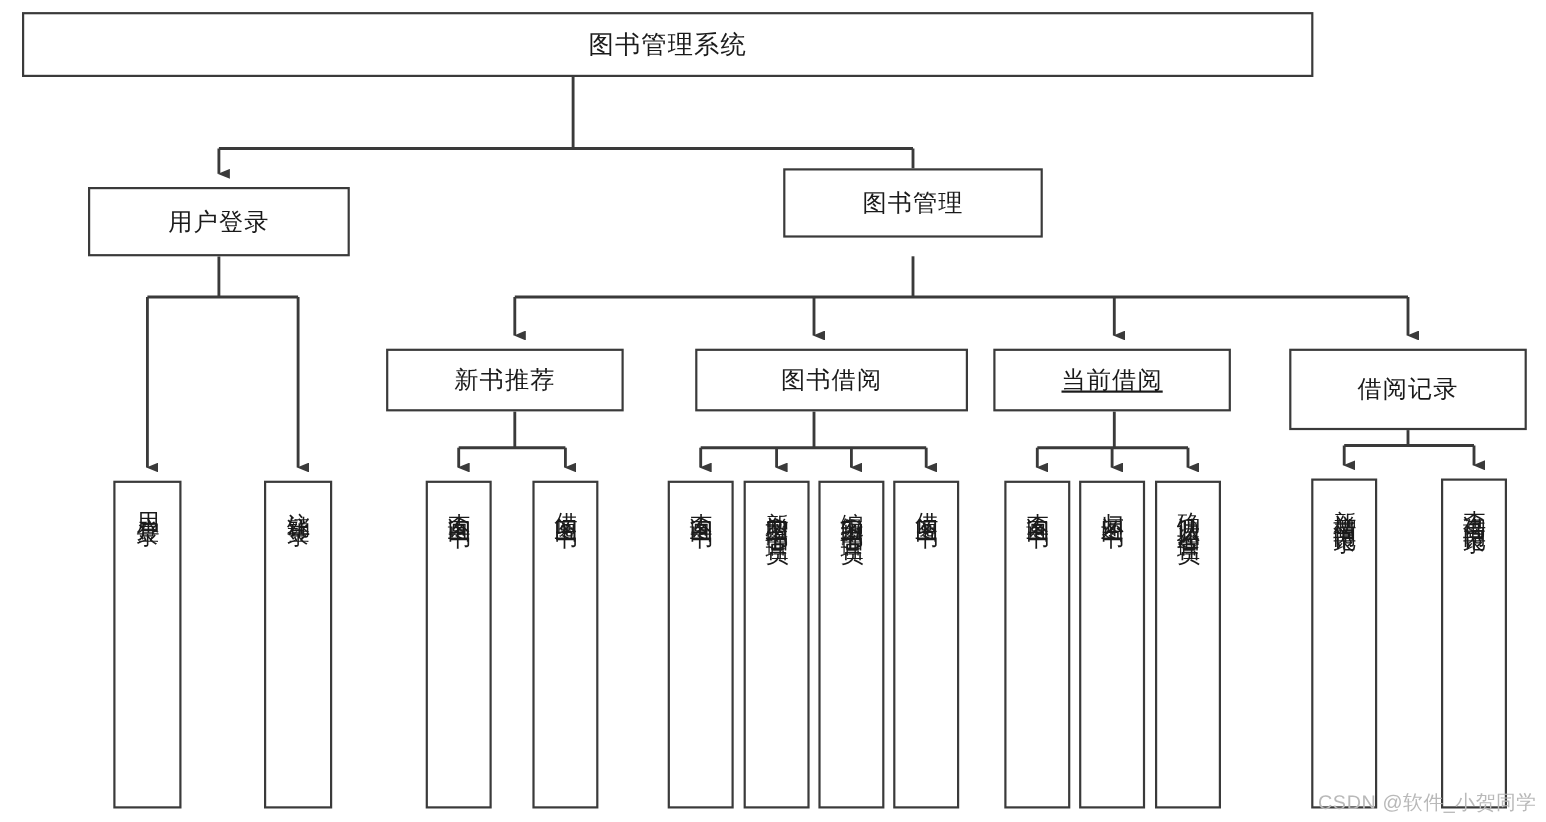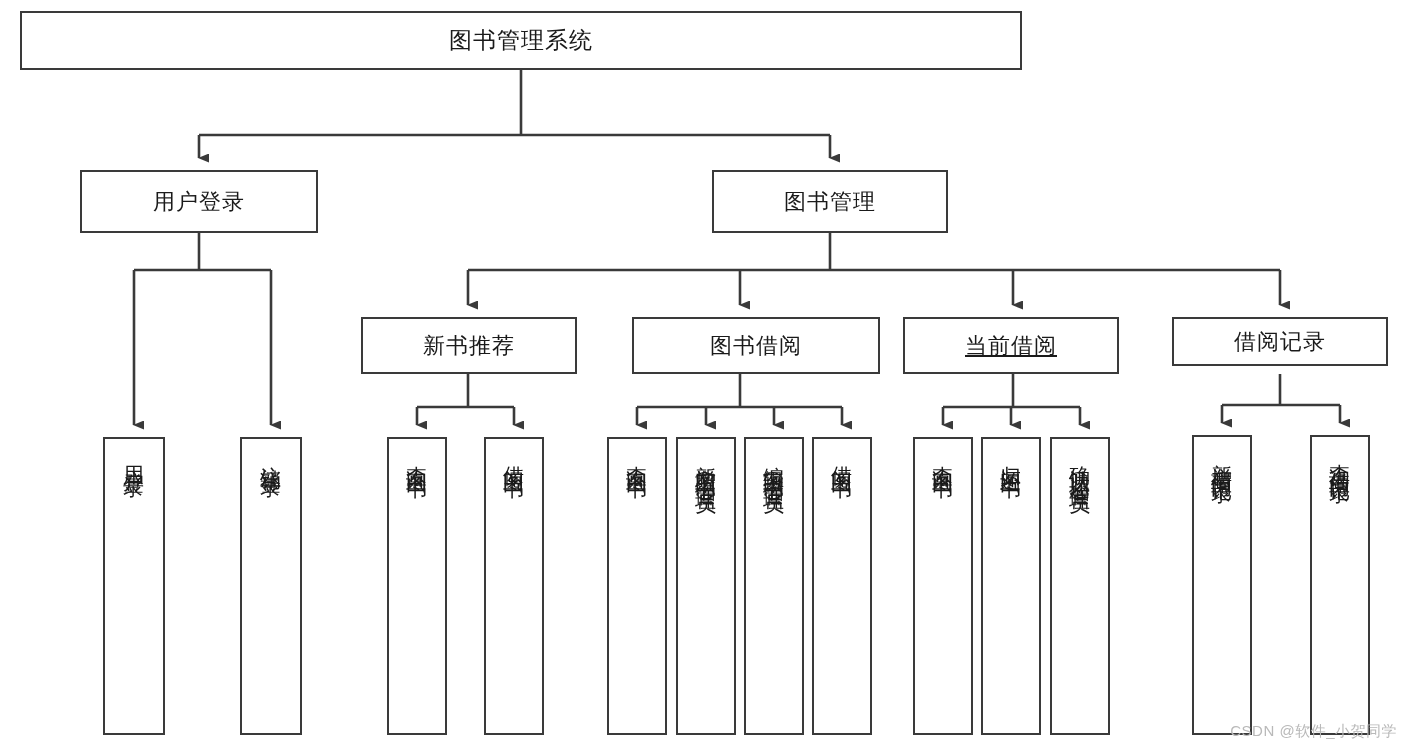--- a/index.html
+++ b/index.html
@@ -64,21 +64,21 @@
     line-height: 1.0;
     letter-spacing: 4px;
     white-space: nowrap;
     text-align: start;
   }
   
   #watermark {
     position: absolute;
     right: 8px;
     bottom: 6px;
-    font-size: 15px;
+    font-size: 18px;
     color: #b9b9b9;
     letter-spacing: 0.5px;
     white-space: nowrap;
   }
 </style>
 </head>
 <body>
 
 <div id="diagram-root">
 
@@ -125,45 +125,45 @@
       <path d="M1011,407 L1011,425" marker-end="url(#arrowhead)"></path>
       <path d="M1080,407 L1080,425" marker-end="url(#arrowhead)"></path>
 
       <path d="M1280,374 L1280,405"></path>
       <path d="M1222,405 L1340,405"></path>
       <path d="M1222,405 L1222,423" marker-end="url(#arrowhead)"></path>
       <path d="M1340,405 L1340,423" marker-end="url(#arrowhead)"></path>
     </g>
   </svg>
 
-  <div class="node horiz root" style="left:20px; top:11px; width:1002px; height:59px;">
+  <div class="node horiz root" style="left:20px; top:11px; width:1174px; height:59px;">
     <span class="node-label">图书管理系统</span>
   </div>
 
   <div class="node horiz" style="left:80px; top:170px; width:238px; height:63px;">
     <span class="node-label">用户登录</span>
   </div>
 
-  <div class="node horiz" style="left:712px; top:170px; width:236px; height:63px;font-family:Liberation Serif, serif;">
+  <div class="node horiz" style="left:712px; top:153px; width:236px; height:63px;font-family:Liberation Serif, serif;">
     <span class="node-label">图书管理</span>
   </div>
 
-  <div class="node horiz" style="left:361px; top:317px; width:216px; height:57px;">
+  <div class="node horiz" style="left:351px; top:317px; width:216px; height:57px;">
     <span class="node-label">新书推荐</span>
   </div>
 
   <div class="node horiz" style="left:632px; top:317px; width:248px; height:57px;">
     <span class="node-label">图书借阅</span>
   </div>
 
   <div class="node horiz" style="left:903px; top:317px; width:216px; height:57px;text-decoration:underline;">
     <span class="node-label">当前借阅</span>
   </div>
 
-  <div class="node horiz" style="left:1172px; top:317px; width:216px; height:49px;">
+  <div class="node horiz" style="left:1172px; top:317px; width:216px; height:74px;">
     <span class="node-label">借阅记录</span>
   </div>
 
   <div class="node vert" style="left:103px; top:437px; width:62px; height:298px;">
     <span class="node-label">用户登录</span>
   </div>
 
   <div class="node vert" style="left:240px; top:437px; width:62px; height:298px;">
     <span class="node-label">注销登录</span>
   </div>

